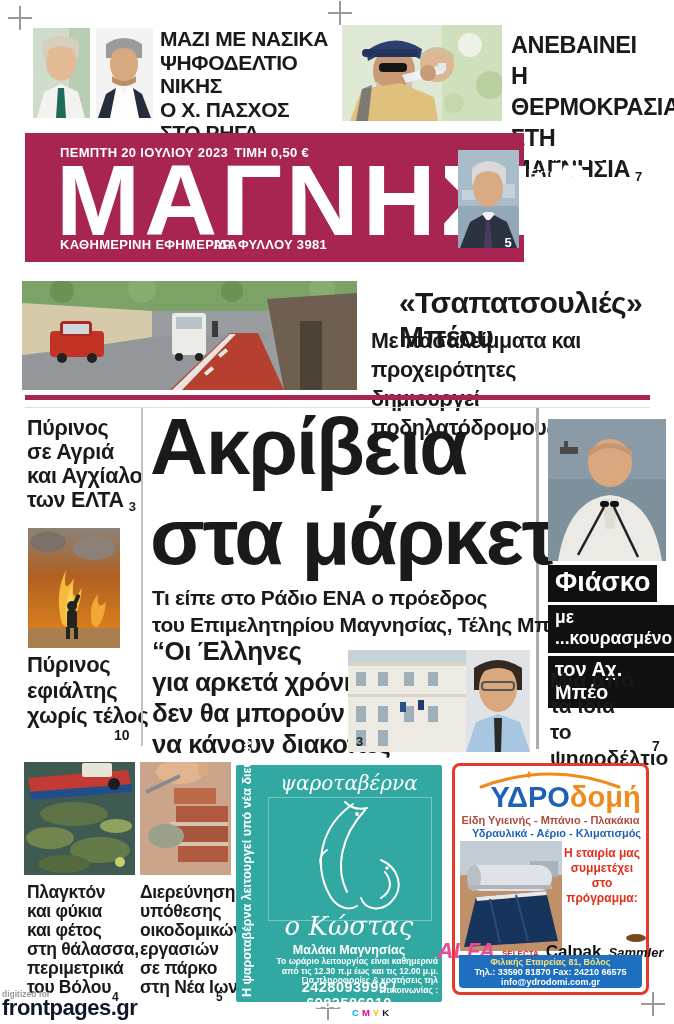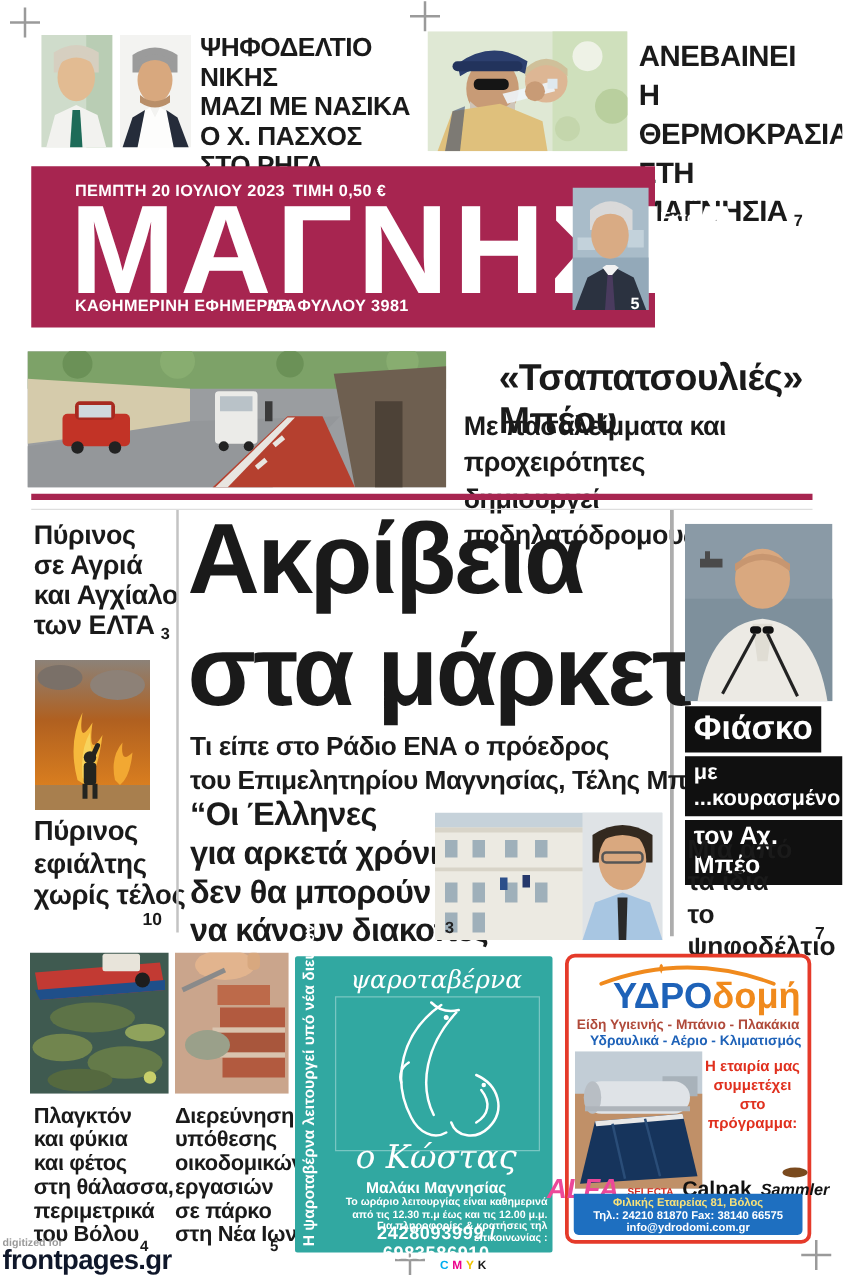--- a/index.html
+++ b/index.html
@@ -108,22 +108,22 @@
     <rect width="57" height="90" fill="#f3f3f1"></rect>
     <path d="M10 16 Q28 4 46 16 L46 30 L10 30 Z" fill="#9b9b9b"></path>
     <ellipse cx="28" cy="36" rx="14" ry="18" fill="#d8a87e"></ellipse>
     <path d="M14 26 Q28 14 42 26 L42 21 Q28 10 14 21 Z" fill="#9b9b9b"></path>
     <path d="M16 48 Q28 58 40 48 L40 54 Q28 62 16 54 Z" fill="#b98f6a"></path>
     <path d="M2 90 L10 66 L24 58 L28 66 L32 58 L46 66 L55 90 Z" fill="#fdfdfc"></path>
     <path d="M2 90 L10 66 L20 60 L14 90 Z" fill="#252c3a"></path>
     <path d="M55 90 L46 66 L37 60 L43 90 Z" fill="#252c3a"></path>
   </svg>
   <div class="abs kicker" style="left:160px;top:27px;width:185px;">
+    <div>ΜΑΖΙ ΜΕ ΝΑΣΙΚΑ</div>
     <div>ΨΗΦΟΔΕΛΤΙΟ ΝΙΚΗΣ</div>
-    <div>ΜΑΖΙ ΜΕ ΝΑΣΙΚΑ</div>
     <div>Ο Χ. ΠΑΣΧΟΣ</div>
     <div><span>ΣΤΟ ΡΗΓΑ ΦΕΡΑΙΟ</span><span class="pgnum">4</span></div>
   </div>
 
   <svg class="abs" style="left:342px;top:25px;" width="160" height="96" viewBox="0 0 160 96">
     <rect width="160" height="96" fill="#dfe8d4"></rect>
     <rect x="100" y="0" width="60" height="96" fill="#cfe0bc"></rect>
     <circle cx="128" cy="20" r="12" fill="#eef2e6"></circle>
     <circle cx="148" cy="60" r="14" fill="#b9cf9e"></circle>
     <circle cx="112" cy="78" r="10" fill="#c4d6ac"></circle>
@@ -417,21 +417,21 @@
       <span class="hy-alfa">ALFA</span>
       <span class="hy-selecta">SELECTA</span>
       <span class="hy-calpak">Calpak</span>
       <span style="text-align:center;">
         <span class="hy-oval" style="display:block;"></span>
         <span class="hy-sammler">Sammler</span>
       </span>
     </div>
     <div class="hy-footer">
       <div class="hy-f1">Φιλικής Εταιρείας 81, Βόλος</div>
-      <div class="hy-f2">Τηλ.: 24210 81870 Fax: 38140 66575</div>
+      <div class="hy-f2">Τηλ.: 33590 81870 Fax: 24210 66575</div>
       <div class="hy-f2">info@ydrodomi.com.gr</div>
     </div>
   </div>
 
   <div class="abs" style="left:2px;top:990px;">
     <div class="credit1">digitized for</div>
     <div class="credit2">frontpages.gr</div>
   </div>
   <div class="abs cmyk" style="left:352px;top:1002px;">
     <span class="c-c">C</span><span class="c-m">M</span><span class="c-y">Y</span><span class="c-k">K</span>

